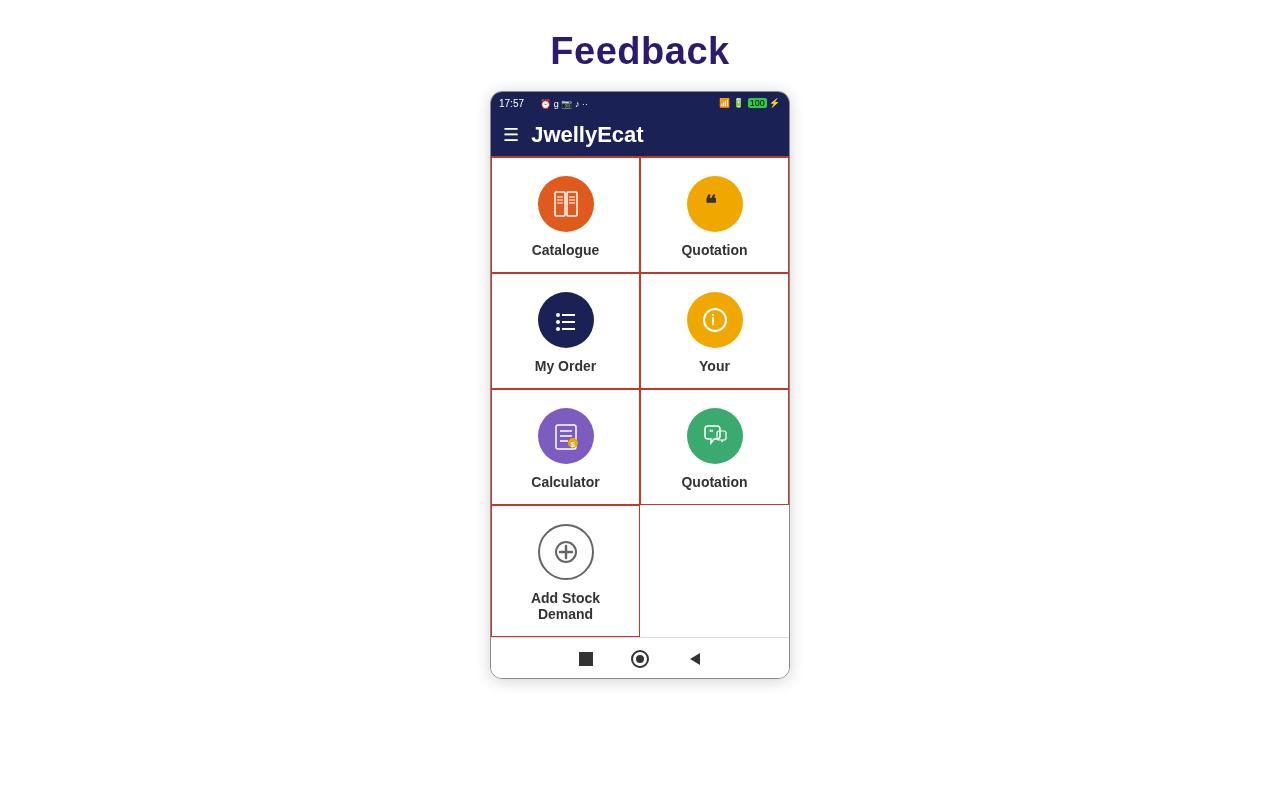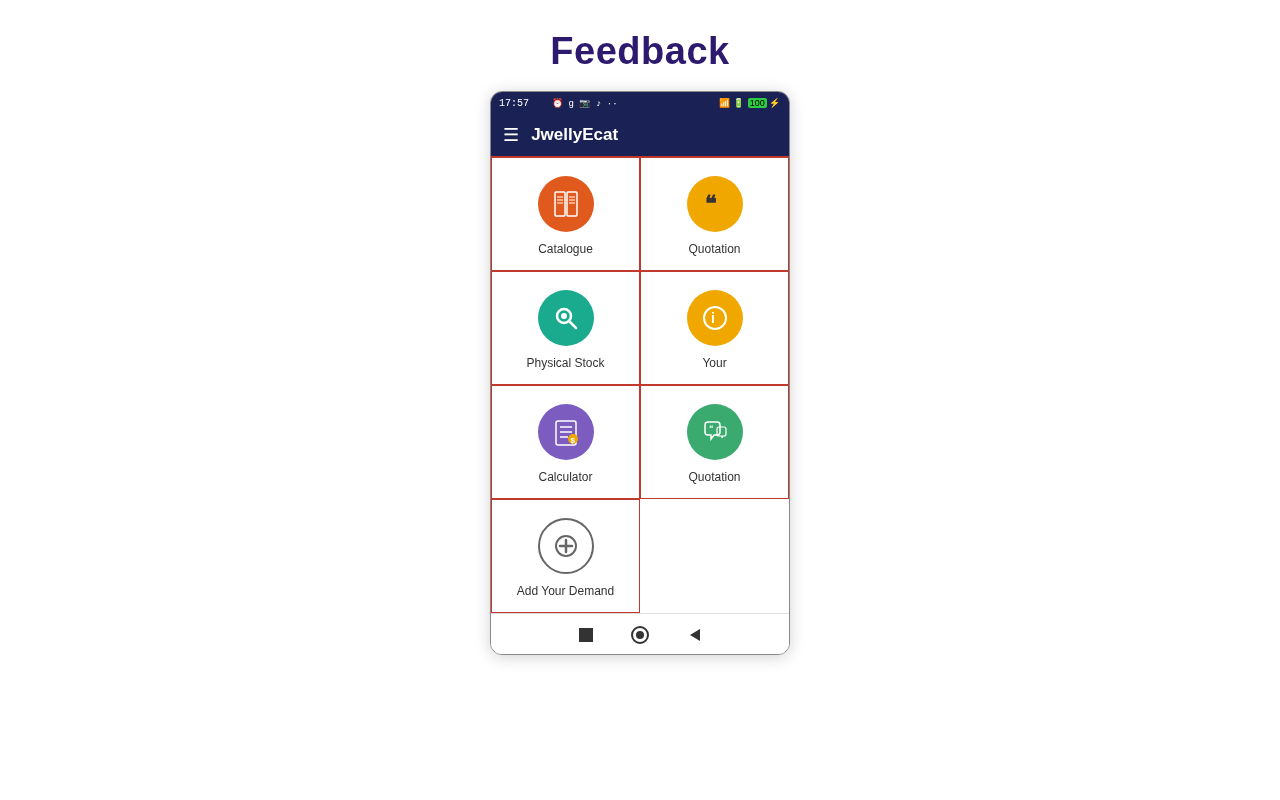--- a/index.html
+++ b/index.html
@@ -34,35 +34,35 @@
     .status-bar {
       background: #1a2255;
       color: #fff;
       font-size: 10px;
       display: flex;
       justify-content: space-between;
       align-items: center;
       padding: 3px 8px;
       height: 22px;
     }
-    .status-left { display: flex; align-items: flex-start; gap: 20px; font-family: Liberation Mono, monospace; }
+    .status-left { display: flex; align-items: flex-end; gap: 13px; }
     .status-right { display: flex; align-items: center; gap: 3px; }
 
     
     .app-bar {
       background: #1a2255;
       color: #fff;
       display: flex;
       align-items: center;
       padding: 0 12px;
       height: 42px;
       gap: 12px;
     }
     .app-bar-title {
-      font-size: 17px;
+      font-size: 22px;
       font-weight: bold;
       color: #fff;
     }
     .hamburger {
       font-size: 18px;
       cursor: pointer;
       color: #fff;
     }
 
     
@@ -87,24 +87,25 @@
       width: 56px;
       height: 56px;
       border-radius: 50%;
       display: flex;
       align-items: center;
       justify-content: center;
       margin-bottom: 8px;
     }
 
     .menu-label {
-      font-size: 12px;
+      font-size: 14px;
       color: #333;
       text-align: center;
       margin-top: 2px;
+      font-weight: bold;
     }
 
     
     .ic-catalogue { background: #e05a1e; }
     .ic-tagcalc { background: #3aaa6e; }
     .ic-quotation { background: #f0a800; }
     .ic-myorder { background: #1a2255; }
     .ic-physicalstock { background: #1aaa8e; }
     .ic-visit { background: #f0a800; }
     .ic-outstanding { background: #7c5cbf; }
@@ -178,31 +179,34 @@
 
     <div class="menu-item">
       <div class="menu-icon-circle ic-quotation">
         <svg width="30" height="30" viewBox="0 0 30 30">
           <text x="5" y="22" font-size="22" fill="#333" font-weight="bold">❝</text>
         </svg>
       </div>
       <span class="menu-label">Quotation</span>
     </div>
 
-
-    <div class="menu-item">
-      <div class="menu-icon-circle ic-physicalstock">
-        <svg width="30" height="30" viewBox="0 0 30 30">
-          <circle cx="13" cy="13" r="7" fill="none" stroke="#fff" stroke-width="2.5"></circle>
-          <circle cx="13" cy="13" r="3" fill="#fff"></circle>
-          <line x1="18" y1="18" x2="25" y2="25" stroke="#fff" stroke-width="2.5" stroke-linecap="round"></line>
-        </svg>
-      </div>
-      <span class="menu-label">Physical Stock</span>
-    </div>
+    <div class="menu-item">
+      <div class="menu-icon-circle ic-myorder">
+        <svg width="30" height="30" viewBox="0 0 30 30">
+          <circle cx="7" cy="10" r="2" fill="#fff"></circle>
+          <line x1="11" y1="10" x2="24" y2="10" stroke="#fff" stroke-width="2"></line>
+          <circle cx="7" cy="17" r="2" fill="#fff"></circle>
+          <line x1="11" y1="17" x2="24" y2="17" stroke="#fff" stroke-width="2"></line>
+          <circle cx="7" cy="24" r="2" fill="#fff"></circle>
+          <line x1="11" y1="24" x2="24" y2="24" stroke="#fff" stroke-width="2"></line>
+        </svg>
+      </div>
+      <span class="menu-label">My Order</span>
+    </div>
+
 
     <div class="menu-item">
       <div class="menu-icon-circle ic-visit">
         <svg width="30" height="30" viewBox="0 0 30 30">
           <circle cx="15" cy="15" r="11" fill="none" stroke="#fff" stroke-width="2"></circle>
           <text x="11" y="20" font-size="14" fill="#fff" font-weight="bold">i</text>
         </svg>
       </div>
       <span class="menu-label">Your</span>
     </div>
@@ -233,21 +237,21 @@
     </div>
 
     <div class="menu-item">
       <div class="menu-icon-circle ic-adddemand" style="border:2.5px solid #666;">
         <svg width="30" height="30" viewBox="0 0 30 30">
           <circle cx="15" cy="15" r="10" fill="none" stroke="#666" stroke-width="2"></circle>
           <line x1="15" y1="9" x2="15" y2="21" stroke="#666" stroke-width="2.5" stroke-linecap="round"></line>
           <line x1="9" y1="15" x2="21" y2="15" stroke="#666" stroke-width="2.5" stroke-linecap="round"></line>
         </svg>
       </div>
-      <span class="menu-label">Add Your Demand</span>
+      <span class="menu-label">Add Stock Demand</span>
     </div>
 
 
   </div>
 
   <div class="bottom-nav">
     <div class="nav-btn">
       <svg width="18" height="18" viewBox="0 0 18 18">
         <rect x="2" y="2" width="14" height="14" fill="#333"></rect>
       </svg>

